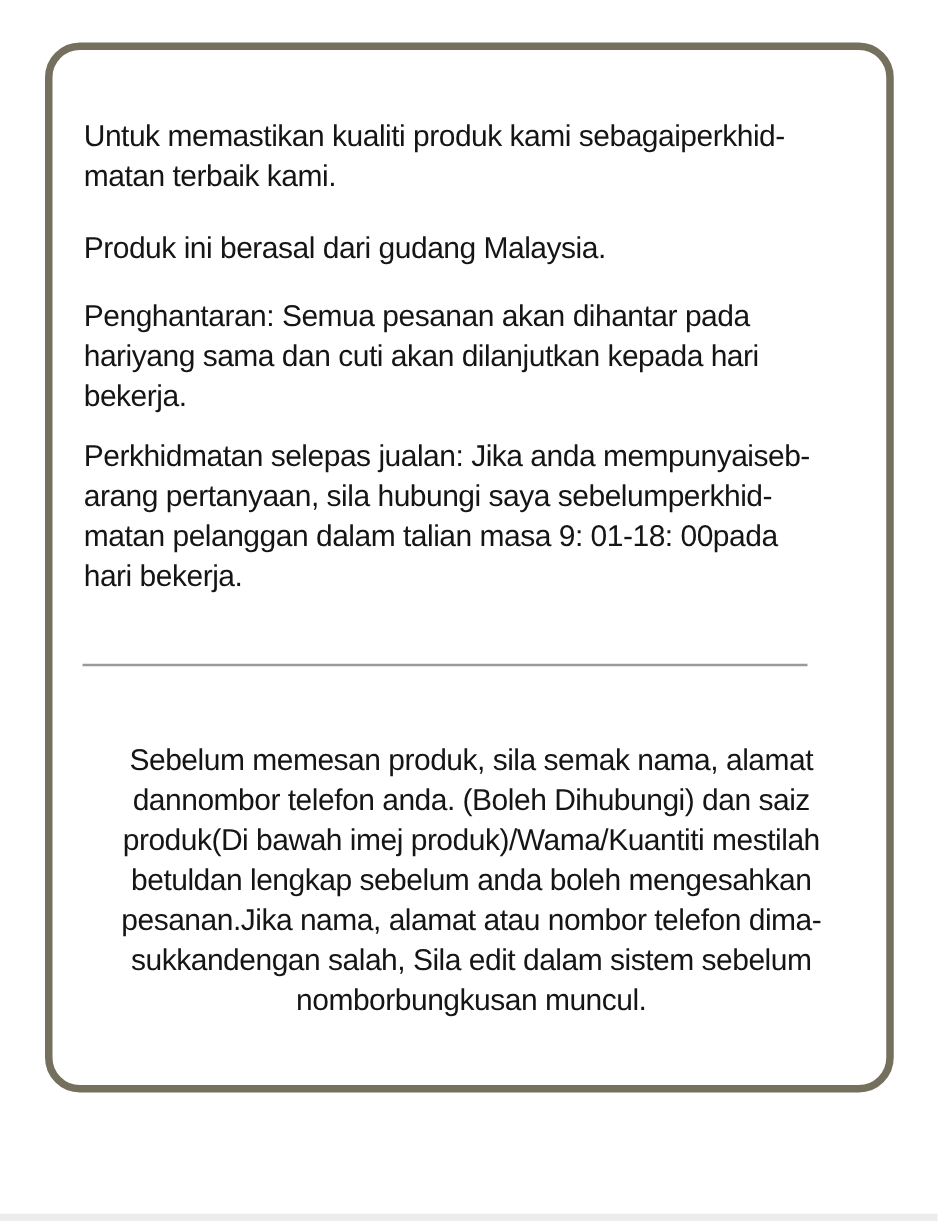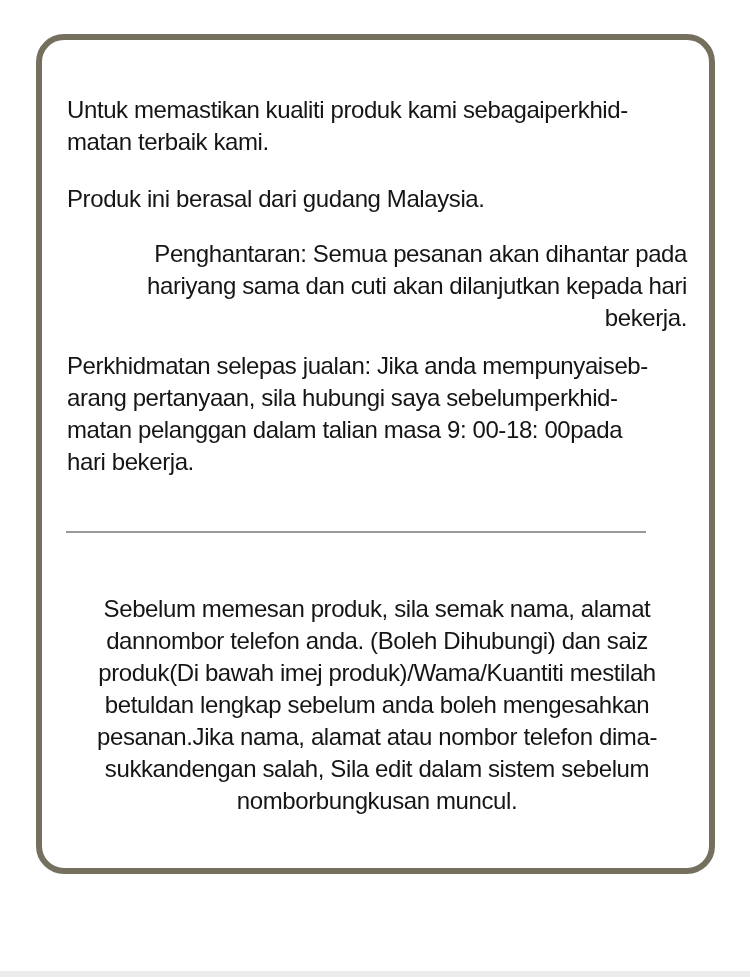--- a/index.html
+++ b/index.html
@@ -29,21 +29,21 @@
     left: 25px;
     width: 620px;
     white-space: pre-line;
     font-size: 24px;
     line-height: 32px;
     letter-spacing: -0.4px;
     color: #151515;
   }
   .para-service    { top: 54px; }
   .para-origin     { top: 143px; }
-  .para-shipping   { top: 198px; text-align: right; }
+  .para-shipping   { top: 198px; }
   .para-aftersales { top: 310px; }
   .para-ordercheck { top: 553px; text-align: center; }
   .divider {
     position: absolute;
     left: 24px;
     top: 491px;
     width: 580px;
     height: 2px;
     background: #9a9a9a;
   }
@@ -65,21 +65,21 @@
 matan terbaik kami.</div>
 
   <div class="para para-origin" style="color: rgb(21, 21, 21);">Produk ini berasal dari gudang Malaysia.</div>
 
   <div class="para para-shipping" style="color: rgb(21, 21, 21);">Penghantaran: Semua pesanan akan dihantar pada
 hariyang sama dan cuti akan dilanjutkan kepada hari
 bekerja.</div>
 
   <div class="para para-aftersales" style="color: rgb(21, 21, 21);">Perkhidmatan selepas jualan: Jika anda mempunyaiseb-
 arang pertanyaan, sila hubungi saya sebelumperkhid-
-matan pelanggan dalam talian masa 9: 00-18: 00pada
+matan pelanggan dalam talian masa 9: 01-18: 00pada
 hari bekerja.</div>
 
   <div class="divider" style="background: rgb(154, 154, 154);"></div>
 
   <div class="para para-ordercheck" style="color: rgb(21, 21, 21);">Sebelum memesan produk, sila semak nama, alamat
 dannombor telefon anda. (Boleh Dihubungi) dan saiz
 produk(Di bawah imej produk)/Wama/Kuantiti mestilah
 betuldan lengkap sebelum anda boleh mengesahkan
 pesanan.Jika nama, alamat atau nombor telefon dima-
 sukkandengan salah, Sila edit dalam sistem sebelum

